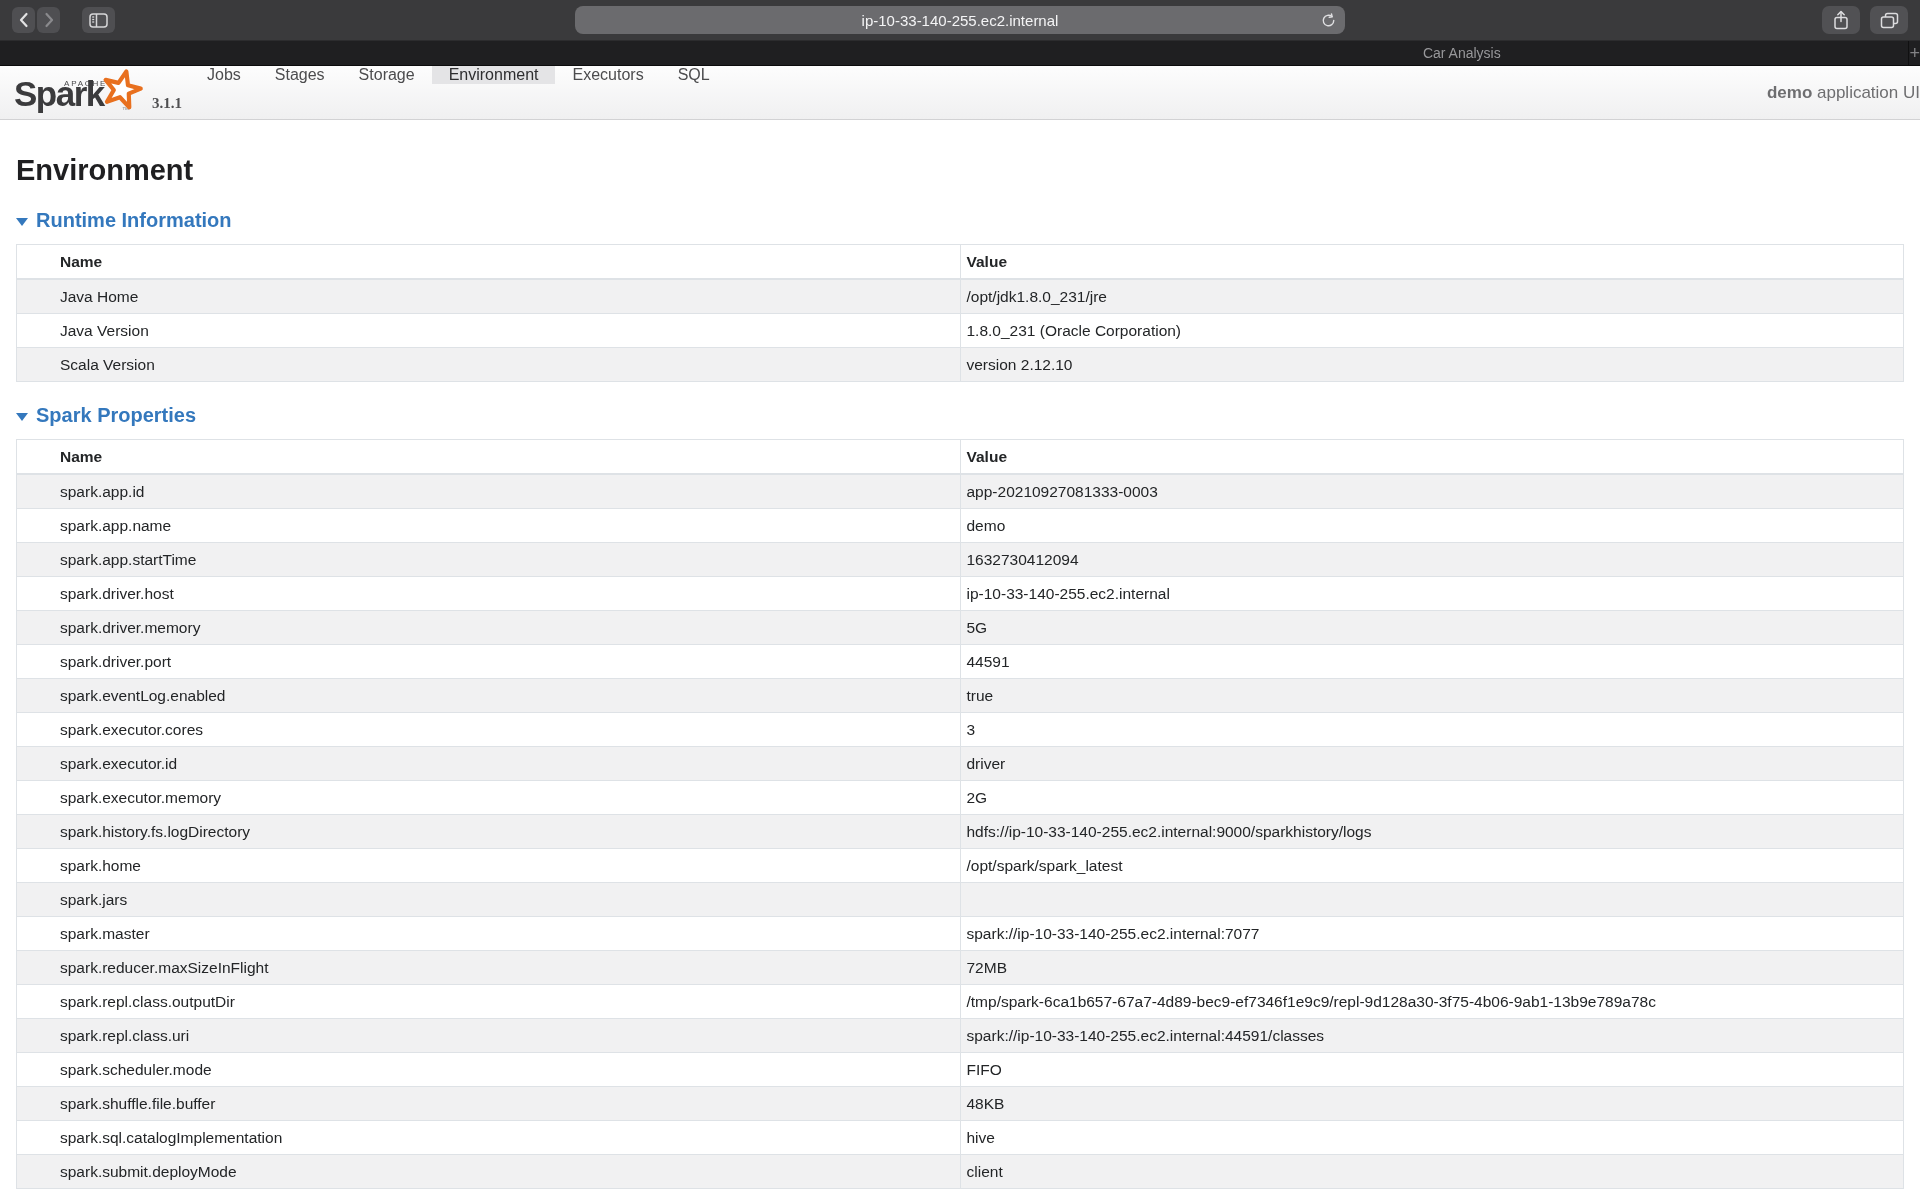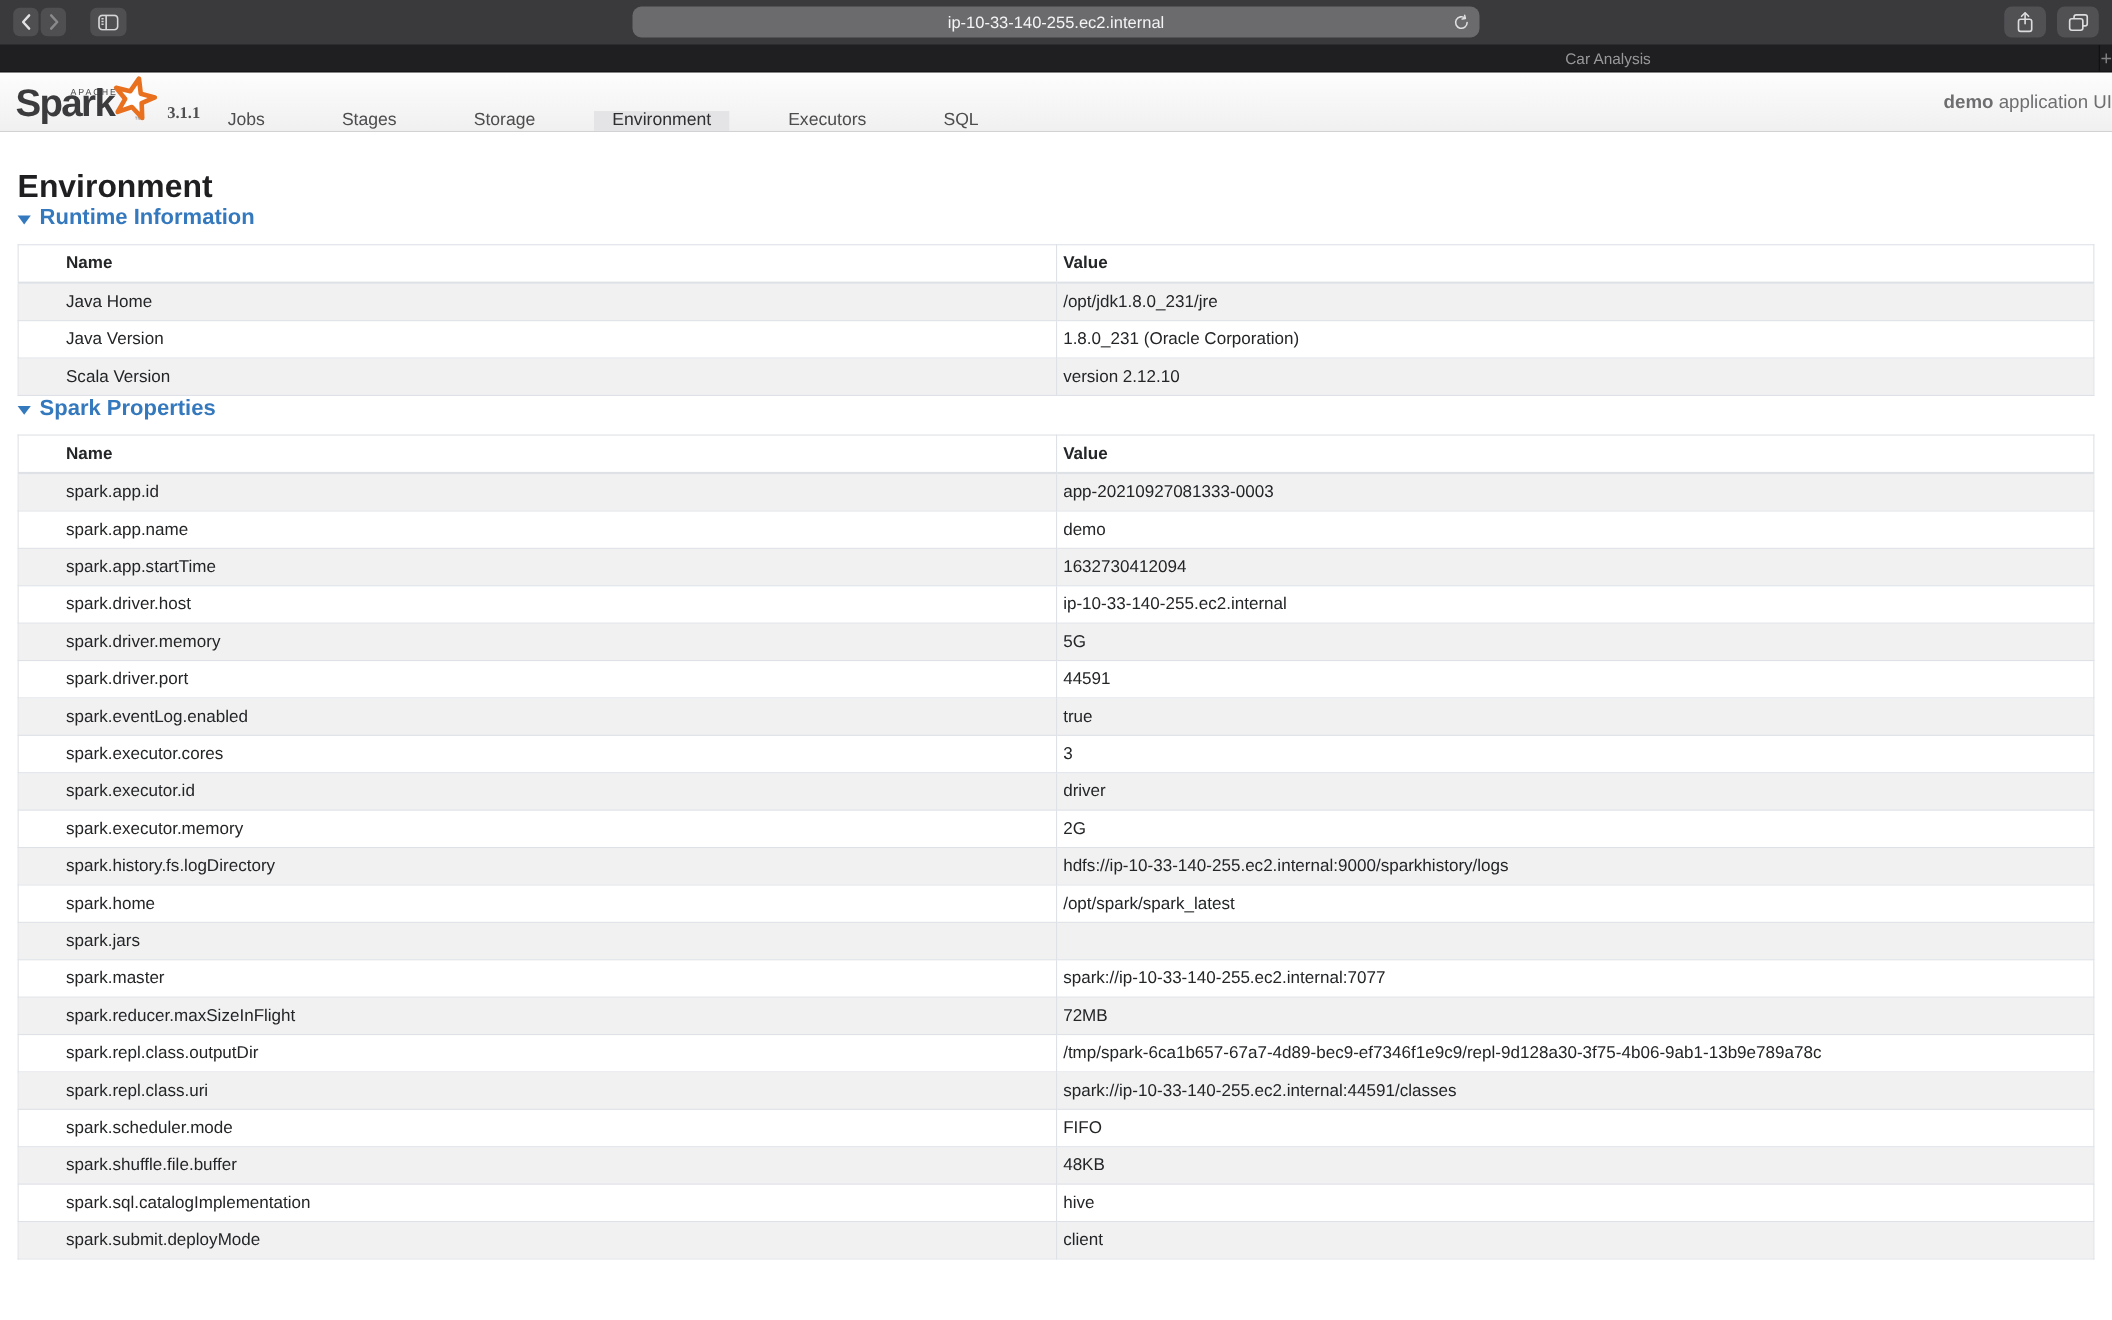--- a/index.html
+++ b/index.html
@@ -69,40 +69,40 @@
     position:absolute; left:14px; top:8px;
     font-size:35px; font-weight:700; letter-spacing:-1.5px; color:#3b3b3d;
   }
   .logo-tm { position:absolute; left:122px; top:40px; font-size:7px; color:#8a8a8c; }
   .logo-apache {
     position:absolute; left:64px; top:13px;
     font-size:8px; font-weight:400; letter-spacing:1.8px; color:#4a4a4c;
   }
   .logo-star { position:absolute; left:100px; top:1px; }
   .logo-version { position:absolute; left:152px; top:29px; font-size:15px; font-weight:700; color:#4f4f51;font-family:Liberation Serif, serif; }
-  .spark-nav { display:flex; align-items:flex-end;gap:36px; }
+  .spark-nav { display:flex; align-items:flex-start; }
   .nav-item {
     display:flex; align-items:center; padding:0 17px;
     font-size:16px; color:#4c4c4e; cursor:default;
   }
   .nav-item.active { background:#e4e4e6; color:#2e2e30; }
   .app-ui {
     margin-left:auto; align-self:center; 
     font-size:17px; color:#6e6e70;
   }
   .app-ui b { font-weight:700; }
 
   
   .content { padding:0 16px; }
   .page-title {
     margin:34px 0 0 0; font-size:29px; line-height:33px;
     font-weight:700; color:#1f1f21;
   }
   .section-head {
-    display:flex; align-items:center; gap:8px;
+    margin-top:22px; display:flex; align-items:center; gap:8px;
     color:#3478bd; font-size:20px; font-weight:700; cursor:default;
   }
   .caret-down {
     width:0; height:0; margin-top:2px;
     border-left:6px solid transparent; border-right:6px solid transparent;
     border-top:8px solid #3478bd;
   }
   table.env-table {
     width:100%; border-collapse:collapse; margin-top:12px;
     font-size:15.5px; color:#232527; table-layout:fixed;

